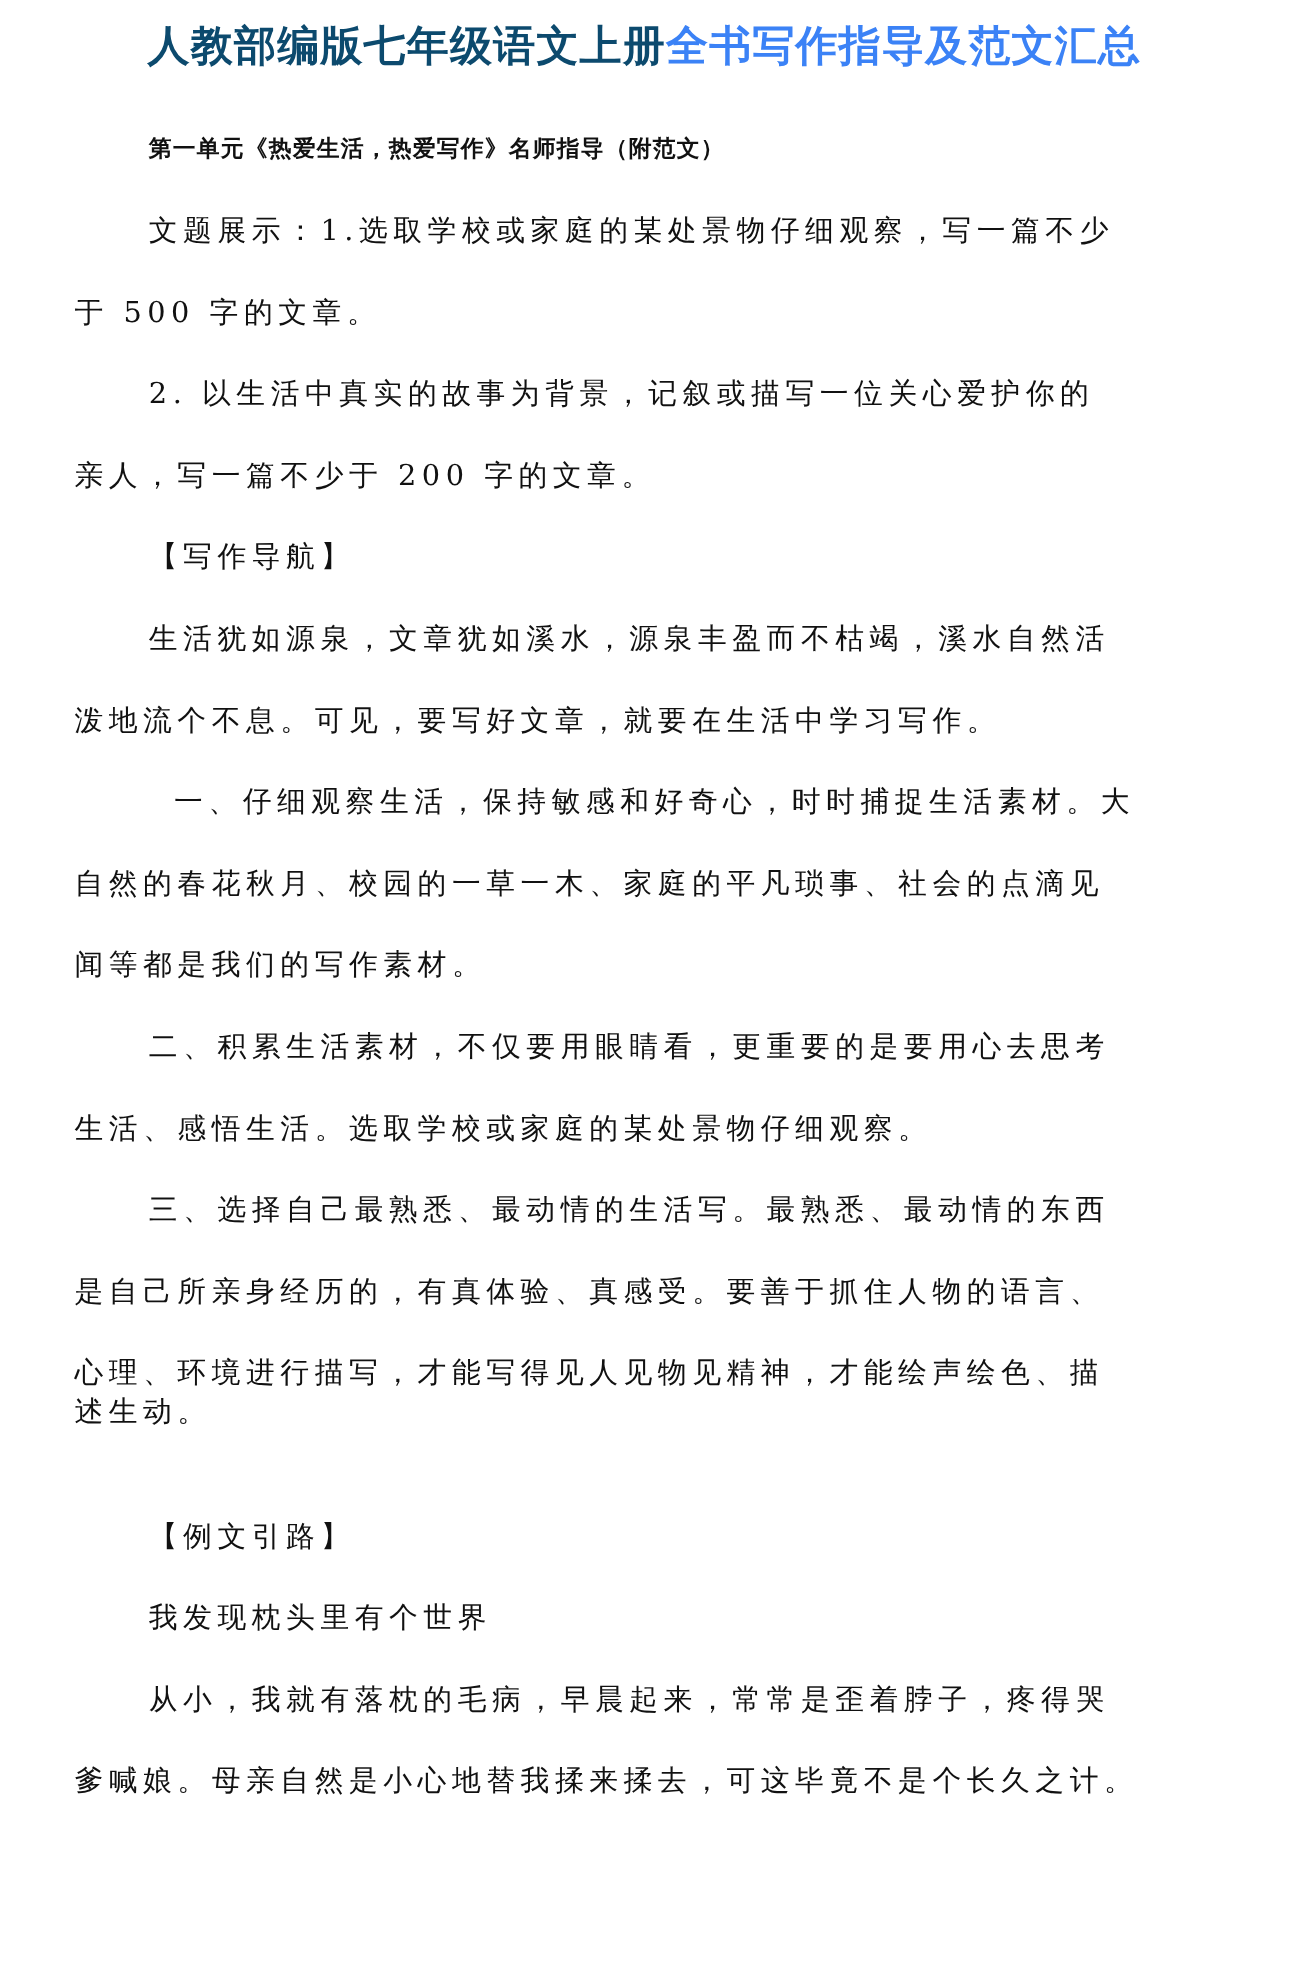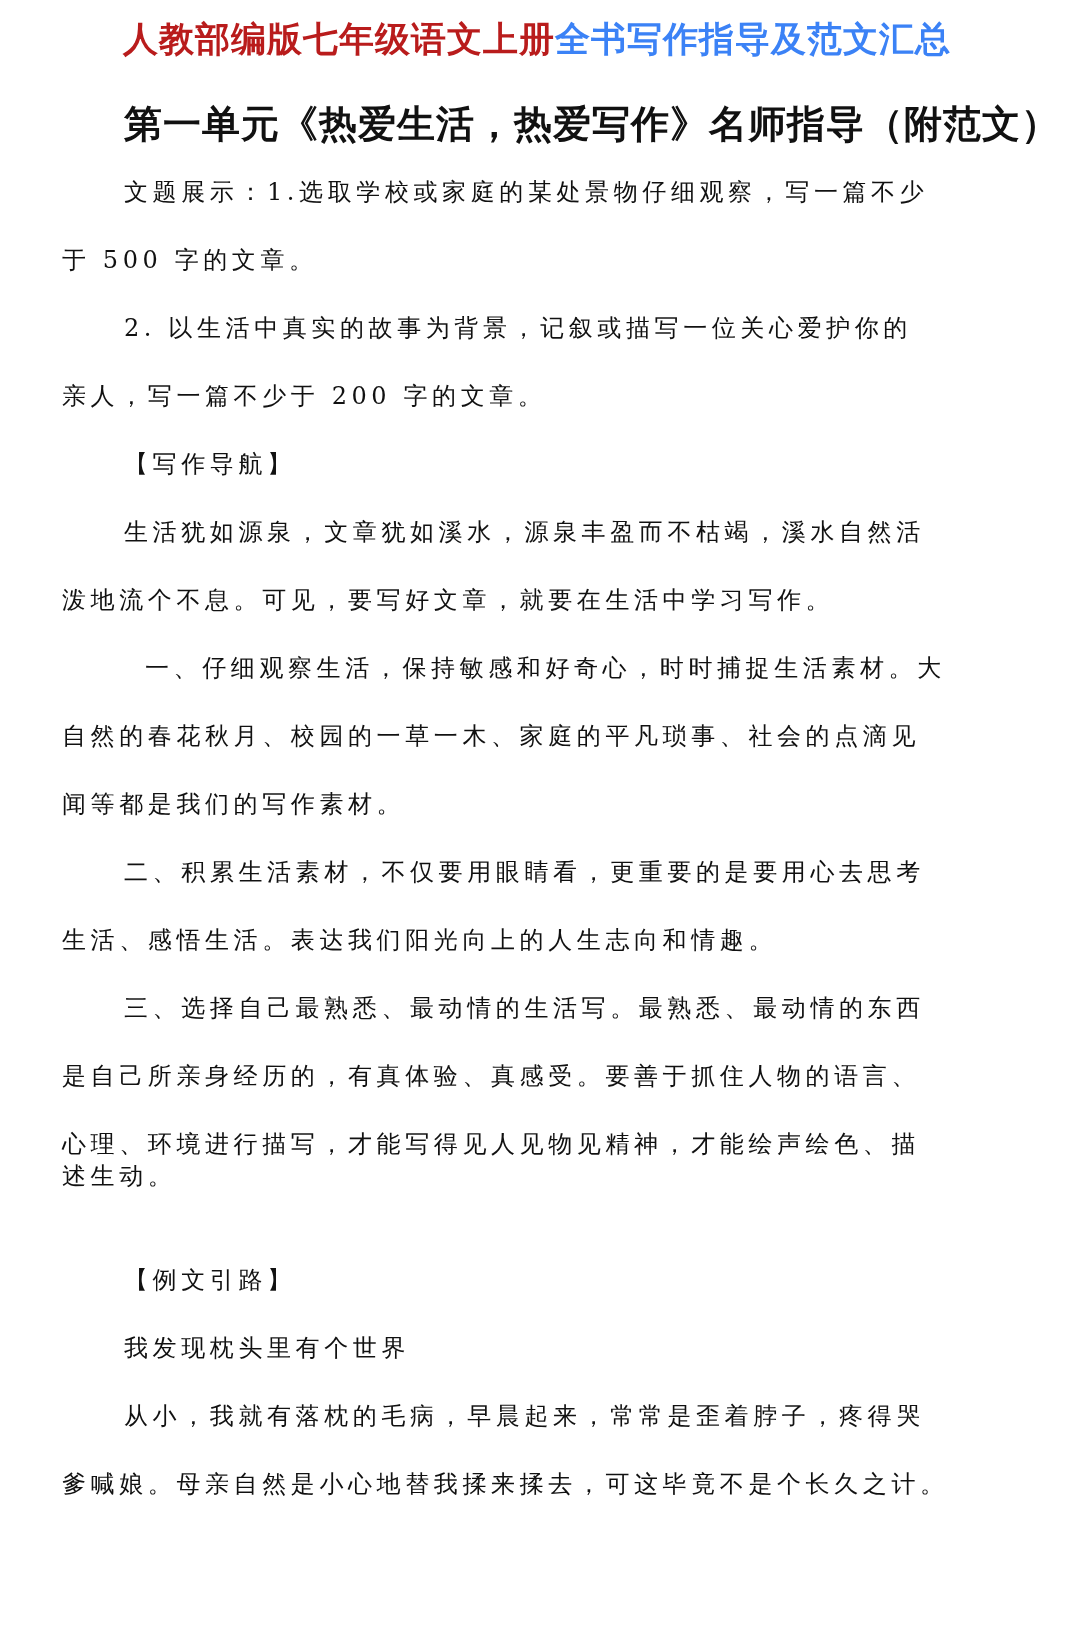--- a/index.html
+++ b/index.html
@@ -21,26 +21,26 @@
       left: 0;
       width: 1074px;
       text-align: center;
       font-size: 35px;
       font-weight: bold;
       letter-spacing: 1px;
       line-height: 50px;
       white-space: nowrap;
     }
     .doc-title .red { color: #3b82f6; }
-    .doc-title .black { color: #b91c1c; }
+    .doc-title .black { color: #0c4a6e; }
     .section-heading {
       position: absolute;
       top: 102px;
       left: 124px;
-      font-size: 38px;
+      font-size: 19px;
       font-weight: bold;
       line-height: 44px;
       white-space: nowrap;
       letter-spacing: 1px;
     }
     .line {
       position: absolute;
       font-size: 24px;
       line-height: 40px;
       white-space: nowrap;
@@ -64,21 +64,21 @@
     <div class="line flush" style="top: 240px;">于 500 字的文章。</div>
     <div class="line indent" style="top: 308px;">2. 以生活中真实的故事为背景，记叙或描写一位关心爱护你的</div>
     <div class="line flush" style="top: 376px;">亲人，写一篇不少于 200 字的文章。</div>
     <div class="line indent" style="top: 444px;">【写作导航】</div>
     <div class="line indent" style="top: 512px;">生活犹如源泉，文章犹如溪水，源泉丰盈而不枯竭，溪水自然活</div>
     <div class="line flush" style="top: 580px;">泼地流个不息。可见，要写好文章，就要在生活中学习写作。</div>
     <div class="line indent" style="top: 648px; margin-left: 21px;">一、仔细观察生活，保持敏感和好奇心，时时捕捉生活素材。大</div>
     <div class="line flush" style="top: 716px;">自然的春花秋月、校园的一草一木、家庭的平凡琐事、社会的点滴见</div>
     <div class="line flush" style="top: 784px;">闻等都是我们的写作素材。</div>
     <div class="line indent" style="top: 852px;">二、积累生活素材，不仅要用眼睛看，更重要的是要用心去思考</div>
-    <div class="line flush" style="top: 920px;">生活、感悟生活。表达我们阳光向上的人生志向和情趣。</div>
+    <div class="line flush" style="top: 920px;">生活、感悟生活。选取学校或家庭的某处景物仔细观察。</div>
     <div class="line indent" style="top: 988px;">三、选择自己最熟悉、最动情的生活写。最熟悉、最动情的东西</div>
     <div class="line flush" style="top: 1056px;">是自己所亲身经历的，有真体验、真感受。要善于抓住人物的语言、</div>
     <div class="line flush" style="top: 1124px;">心理、环境进行描写，才能写得见人见物见精神，才能绘声绘色、描</div>
     <div class="line flush" style="top: 1156px;">述生动。</div>
     <div class="line indent" style="top: 1260px;">【例文引路】</div>
     <div class="line indent" style="top: 1328px;">我发现枕头里有个世界</div>
     <div class="line indent" style="top: 1396px;">从小，我就有落枕的毛病，早晨起来，常常是歪着脖子，疼得哭</div>
     <div class="line flush" style="top: 1464px;">爹喊娘。母亲自然是小心地替我揉来揉去，可这毕竟不是个长久之计。</div>
   </div>
 </div>

